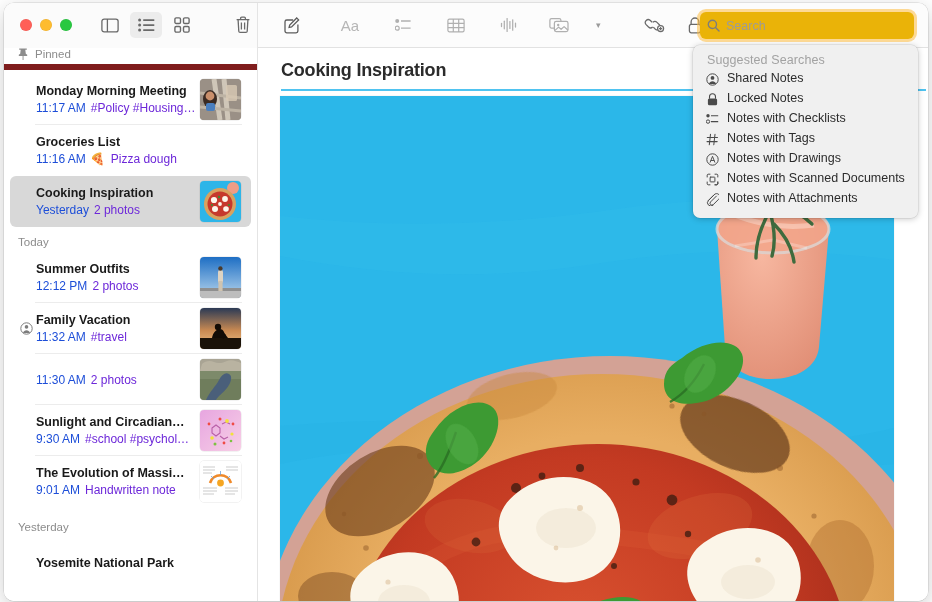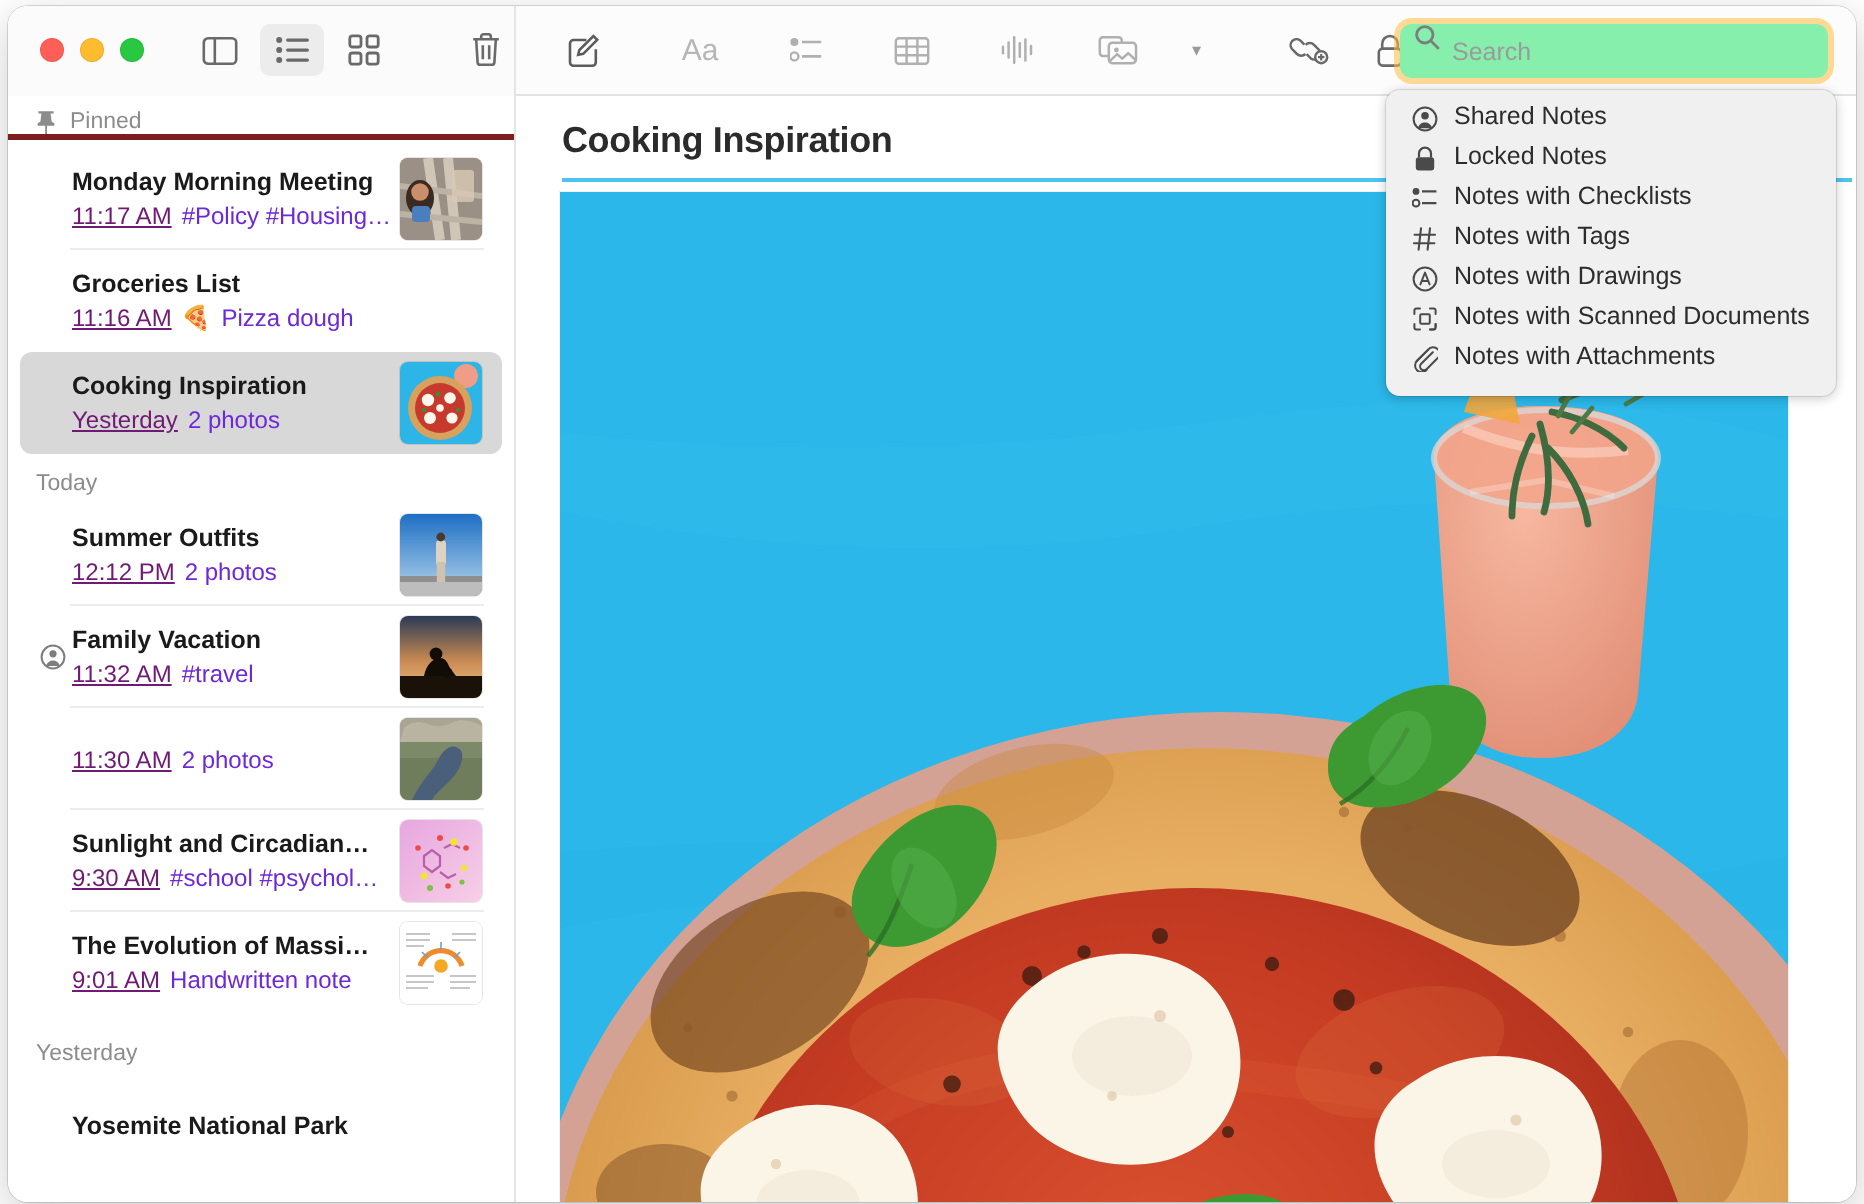--- a/index.html
+++ b/index.html
@@ -59,23 +59,23 @@
   .chev { font-size: 9px; color: #9a9a9a; margin-left: 1px; }
   .right-group { display: flex; align-items: center; gap: 8px; margin-left: 38px; color: #8d8d8d; }
 
   
   .search-wrap {
     position: absolute; right: 14px; top: 9px;
     width: 214px; height: 27px;
   }
   .search-field {
     width: 100%; height: 100%;
-    background: #86efac;
+    background: #eab308;
     border-radius: 6px;
-    display: flex; 
+    display: flex; align-items: center;
     padding-left: 7px;
     box-shadow: 0 0 0 3px rgba(253,187,63,0.55);
     position: relative; z-index: 30;
   }
   .search-field .mag { color: #7d7d7d; display: flex; }
   .search-input {
     border: none; background: transparent; outline: none;
     font-family: "Liberation Sans", sans-serif;
     font-size: 12.5px; color: #3c3c3c;
     margin-left: 6px; width: 170px;
@@ -113,23 +113,23 @@
   
   .notelist {
     position: absolute; left: 0; top: 45px;
     width: 254px; height: 553px;
     background: #ffffff;
     border-right: 1px solid #e4e4e4;
     overflow: hidden;
   }
   .pinned-header {
     height: 22px;
-    display: flex; align-items: flex-end;
+    display: flex; align-items: flex-start;
     padding-left: 14px;
-    border-bottom: 3px solid #7f1d1d;
+    border-bottom: 6px solid #7f1d1d;
     font-size: 11.5px; color: #8c8c8c;
   }
   .pin-ico { margin-right: 7px; color: #8c8c8c; display: flex; }
   .group-header {
     font-size: 11.5px; color: #8c8c8c;
     padding: 9px 0 4px 14px;
   }
   .note-row {
     height: 51px;
     display: flex; align-items: center;
@@ -151,21 +151,21 @@
   .note-title {
     font-size: 12.5px; font-weight: bold; color: #1a1a1a;
     white-space: nowrap; overflow: hidden; text-overflow: clip;
     line-height: 16px;
   }
   .note-meta {
     display: flex; align-items: center; gap: 5px;
     font-size: 12px; line-height: 16px; margin-top: 1px;
     white-space: nowrap; overflow: hidden;
   }
-  .note-time { color: #701a75; text-decoration: underline; }
+  .note-time { color: #1d4ed8; }
   .note-snip { color: #6d28d9; }
   .thumb {
     width: 41px; height: 41px;
     border-radius: 4px; flex-shrink: 0;
     margin-right: 10px; margin-left: 6px;
     overflow: hidden;
     box-shadow: 0 0 0 0.5px rgba(0,0,0,0.10);
   }
   .thumb svg { display: block; }
 
@@ -328,20 +328,21 @@
             <circle cx="5.4" cy="5.4" r="4.1"></circle>
             <line x1="8.5" y1="8.5" x2="12" y2="12" stroke-linecap="round"></line>
           </svg>
         </span>
         <input class="search-input" type="text" value="" placeholder="Search" style="">
       </div>
     </div>
   </div>
 
   <div class="dropdown">
+    <div class="dd-header">Suggested Searches</div>
 
     <div class="dd-item">
       <span class="dd-ico">
         <svg width="13" height="13" viewBox="0 0 13 13" fill="none" stroke="currentColor" stroke-width="1">
             <circle cx="6.5" cy="6.5" r="5.7"></circle>
             <circle cx="6.5" cy="4.9" r="1.9" fill="currentColor" stroke="none"></circle>
             <path d="M2.9 11.1c.6-2 1.9-2.9 3.6-2.9s3 .9 3.6 2.9" fill="currentColor" stroke="none"></path>
           </svg>
       </span>
       <span>Shared Notes</span>

